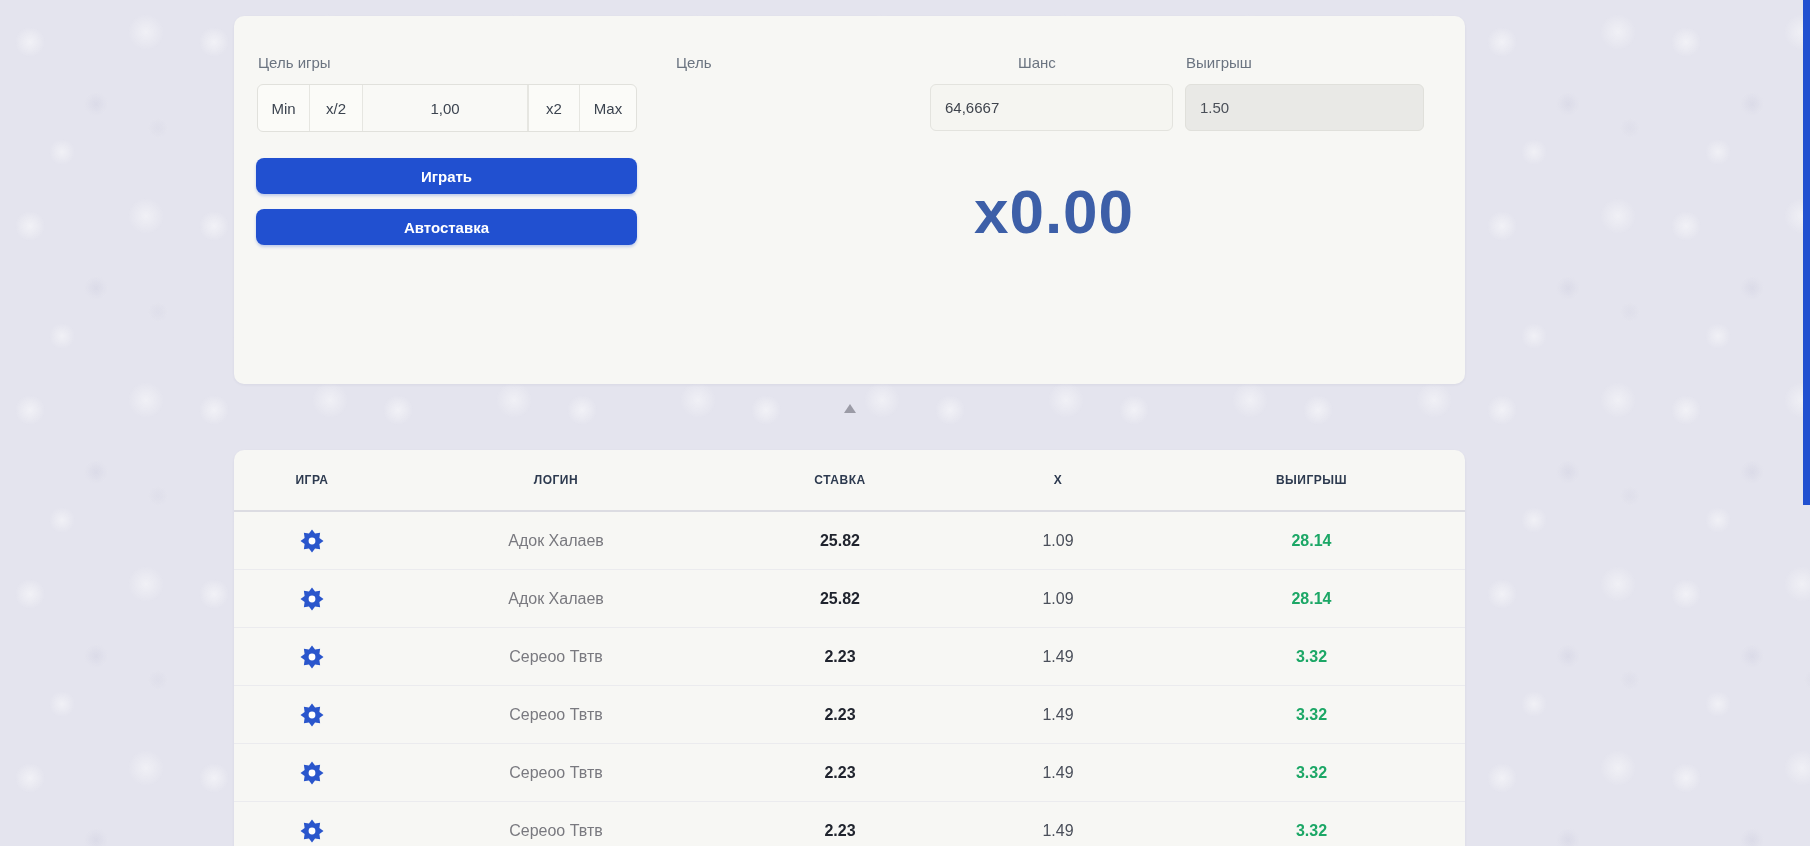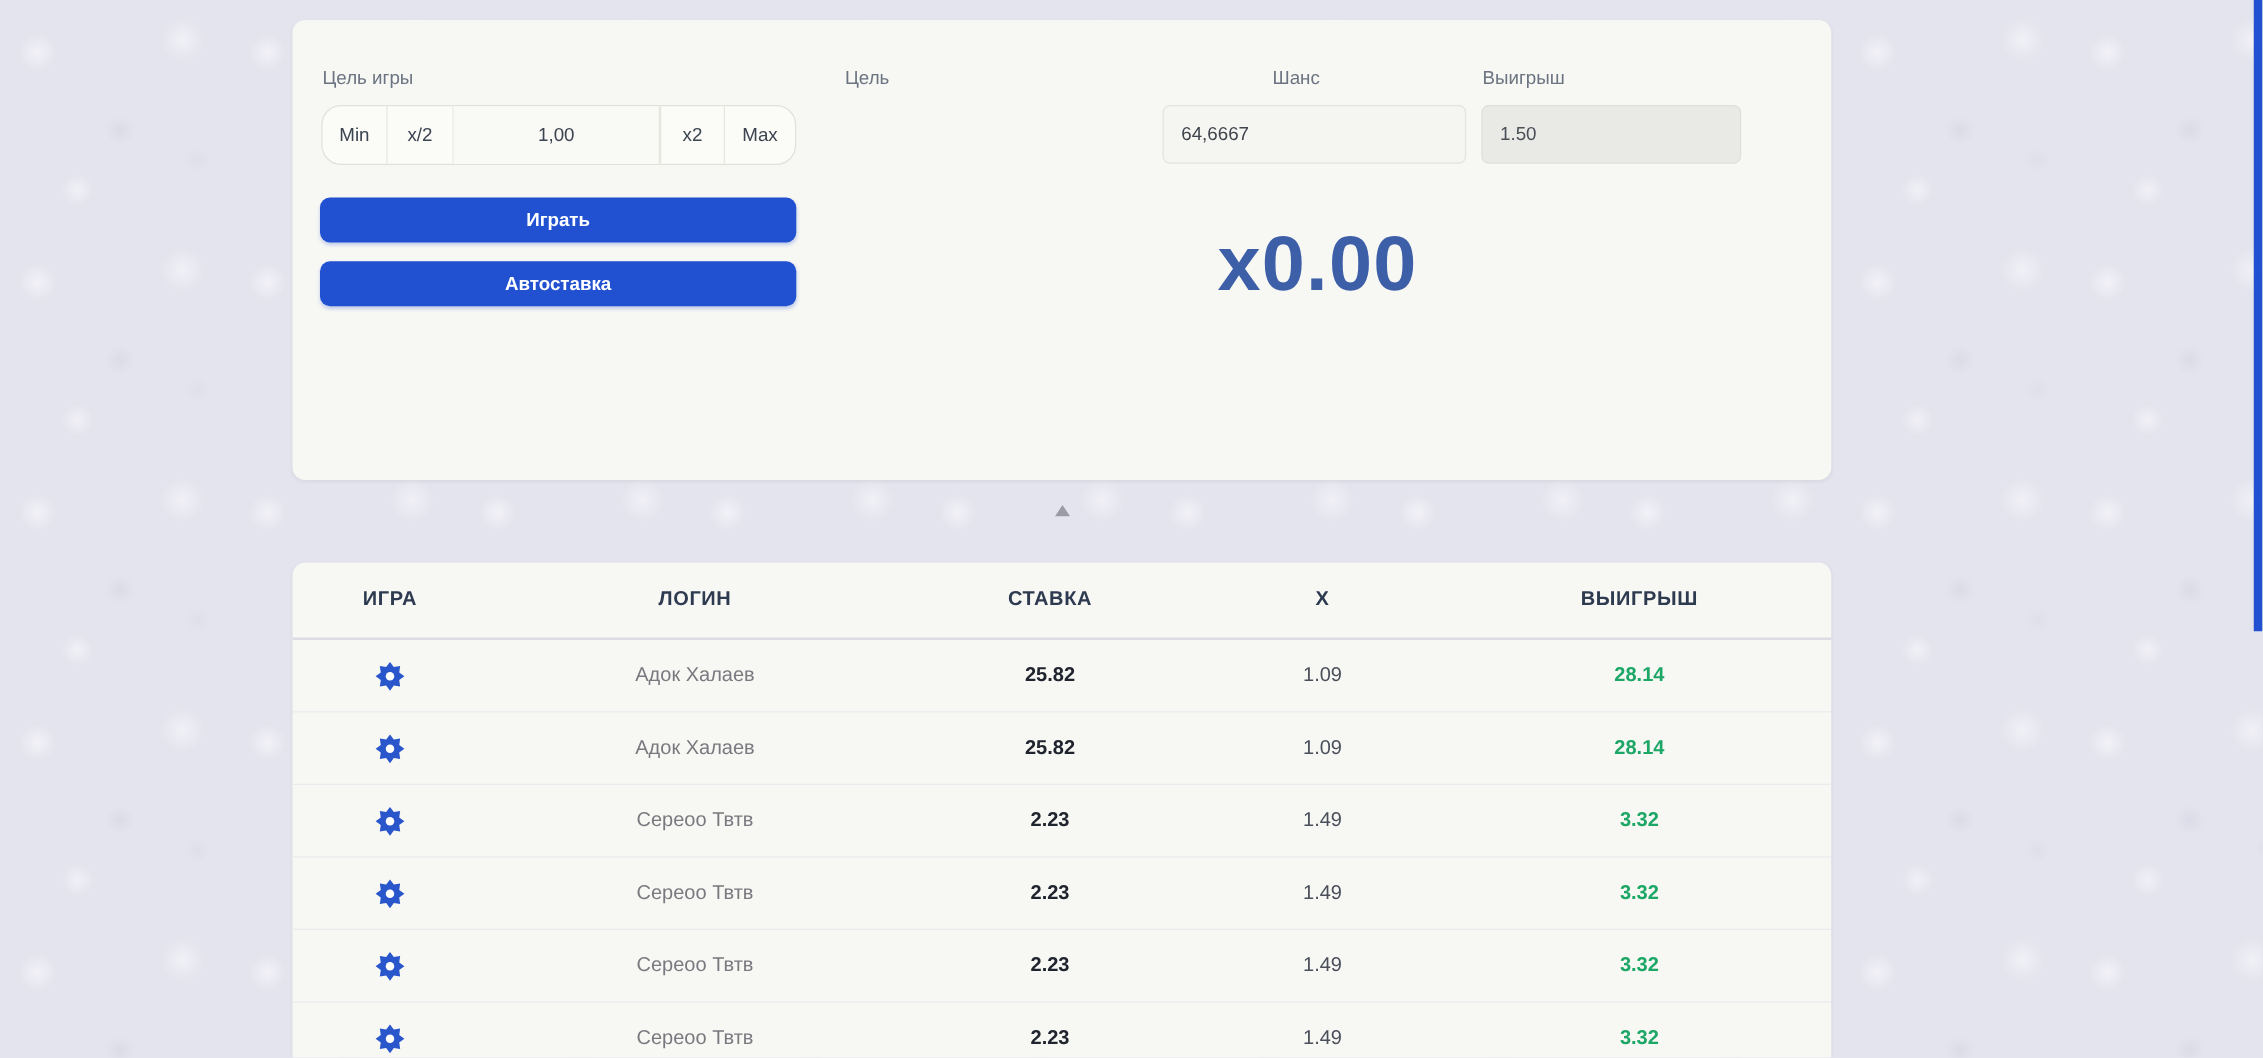--- a/index.html
+++ b/index.html
@@ -26,42 +26,42 @@
     position:absolute;left:234px;width:1231px;
     background:#f7f7f4;border-radius:10px;
     box-shadow:0 1px 3px rgba(40,40,70,.06);
   }
   .top-card{top:16px;height:368px;}
   .field-label{
     position:absolute;top:38px;font-size:15px;color:#6b7480;
   }
   .seg-group{
     position:absolute;left:23px;top:68px;width:380px;height:48px;
-    display:flex;border:1px solid #e1e1dc;border-radius:16px;
+    display:flex;border:1px solid #e1e1dc;border-radius:6px;
     background:#fbfbf8;box-sizing:border-box;overflow:hidden;
   }
   .seg{
     display:flex;align-items:center;justify-content:center;
     font-size:15px;color:#3c4450;border-right:1px solid #e6e6e1;
     cursor:default;box-sizing:border-box;
   }
   .seg-min{width:52px;}
   .seg-half{width:53px;}
   .seg-value{flex:1;font-size:15px;color:#3c4450;background:#f9f9f6;}
   .seg-x2{width:52px;border-left:1px solid #e6e6e1;}
   .seg-max{width:56px;border-right:none;}
   .text-input{
     position:absolute;top:68px;height:47px;width:244px;
     box-sizing:border-box;border:1px solid #e3e3de;border-radius:6px;
     background:#f5f5f1;padding:0 14px;font-size:15px;color:#3f444d;
     font-family:"Liberation Sans", sans-serif;outline:none;
   }
   .input-target{left:440px;}
   .input-chance{left:696px;width:243px;}
-  .input-win{left:951px;width:208px;background:#e9e9e6;border-color:#e0e0db;color:#4a4f58;}
+  .input-win{left:951px;width:239px;background:#e9e9e6;border-color:#e0e0db;color:#4a4f58;}
   .label-amount{left:24px;}
   .label-target{left:442px;}
   .label-chance{left:736px;margin-left:48px;}
   .label-win{left:952px;}
   .btn{
     position:absolute;left:22px;width:381px;height:36px;
     background:var(--accent,#2150d0);color:#fff;font-weight:bold;font-size:15px;
     border:none;border-radius:8px;cursor:pointer;
     display:flex;align-items:center;justify-content:center;
     font-family:"Liberation Sans", sans-serif;
@@ -81,21 +81,21 @@
     border-bottom:9px solid #9b9ba6;
   }
   
   .table-card{top:450px;height:400px;border-bottom-left-radius:0;border-bottom-right-radius:0;}
   .t-row{
     display:grid;grid-template-columns:156px 332px 236px 200px 1fr;
     align-items:center;
   }
   .t-head{
     height:60px;border-bottom:2px solid #dcdce2;
-    font-weight:bold;font-size:16px;color:#2d3a4f;letter-spacing:.5px;
+    font-weight:bold;font-size:12px;color:#2d3a4f;letter-spacing:.5px;
   }
   .t-head > div{text-align:center;}
   .t-body .t-row{height:57px;border-bottom:1px solid #ebebee;font-size:16px;}
   .cell{text-align:center;}
   .cell-game{display:flex;justify-content:center;align-items:center;}
   .cell-login{color:#79797f;}
   .cell-bet{font-weight:bold;color:#20242e;}
   .cell-x{color:#4a4f5a;}
   .cell-win{font-weight:bold;color:var(--win-green,#1ca766);}
   .game-icon{width:24px;height:24px;display:block;}

